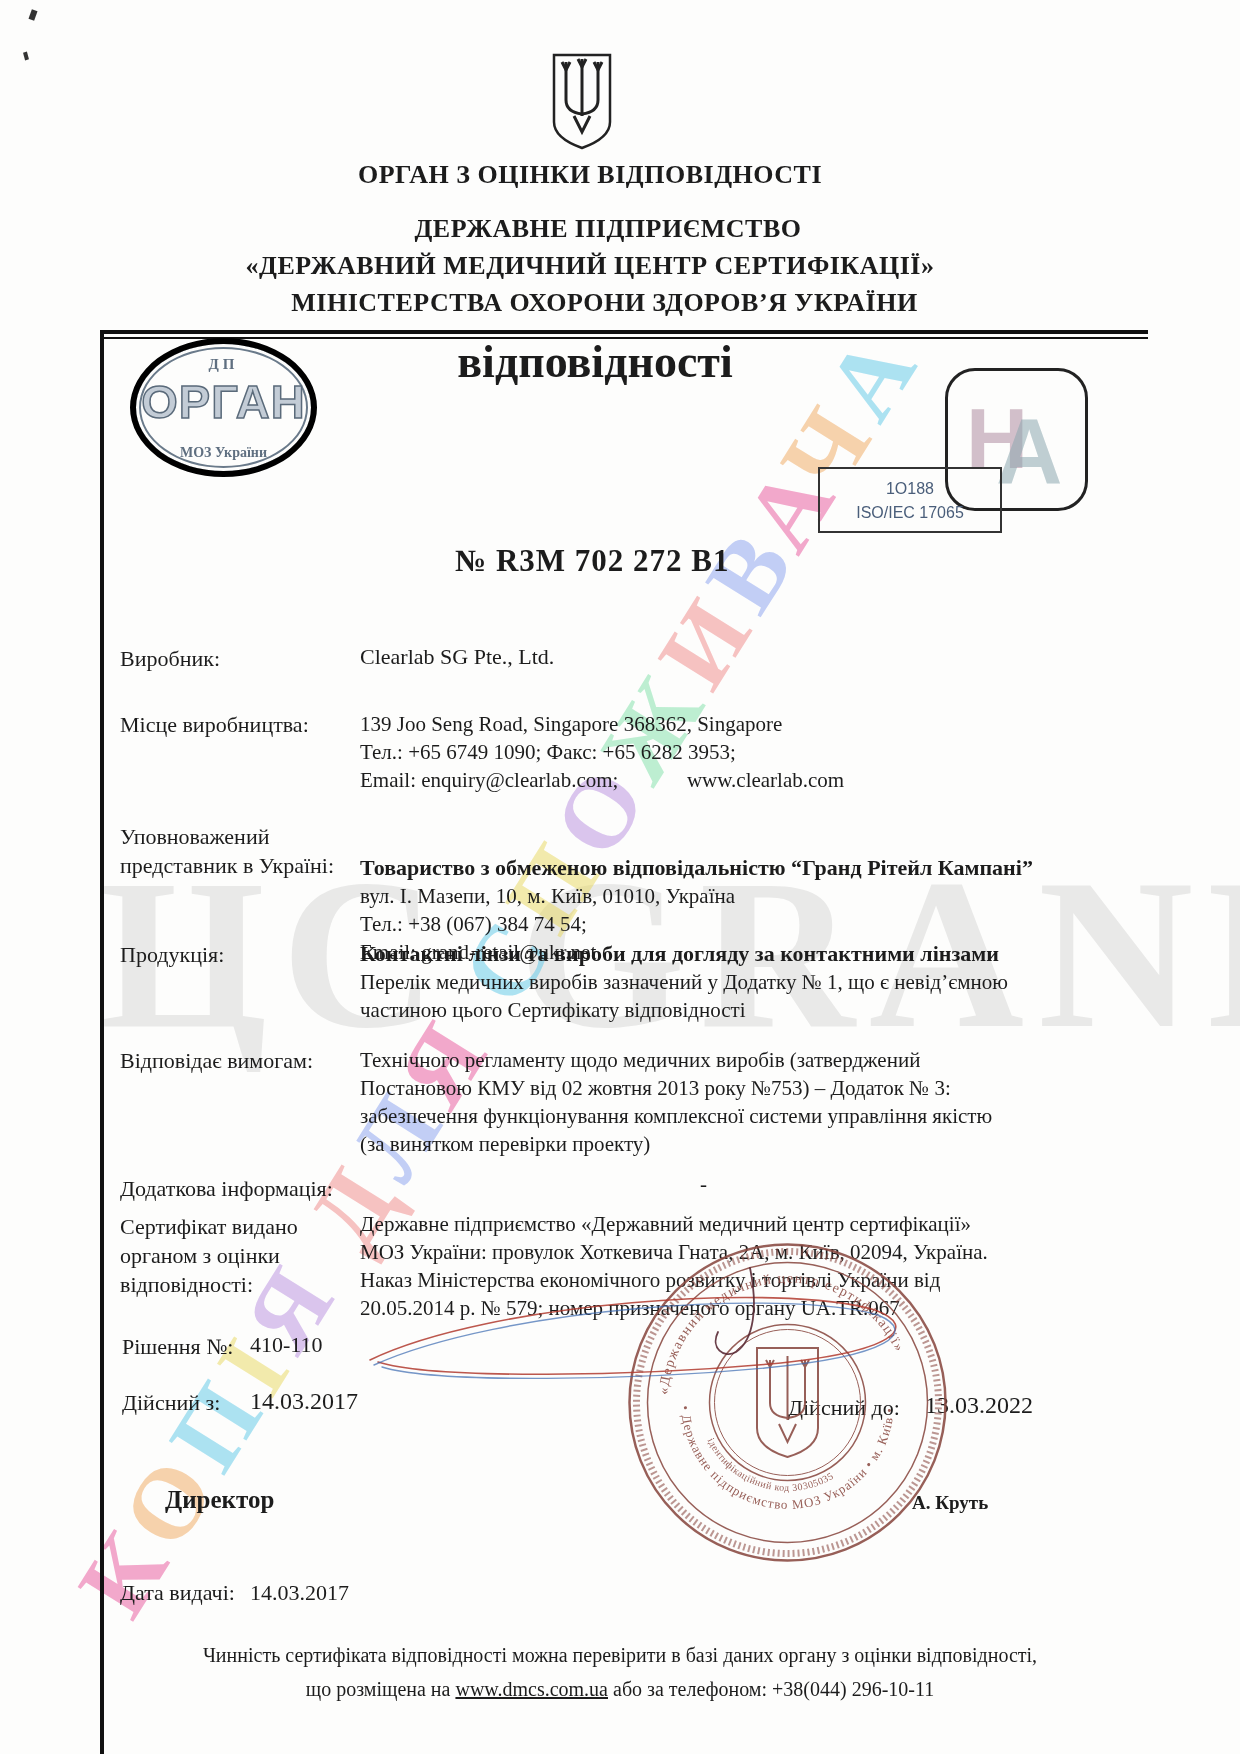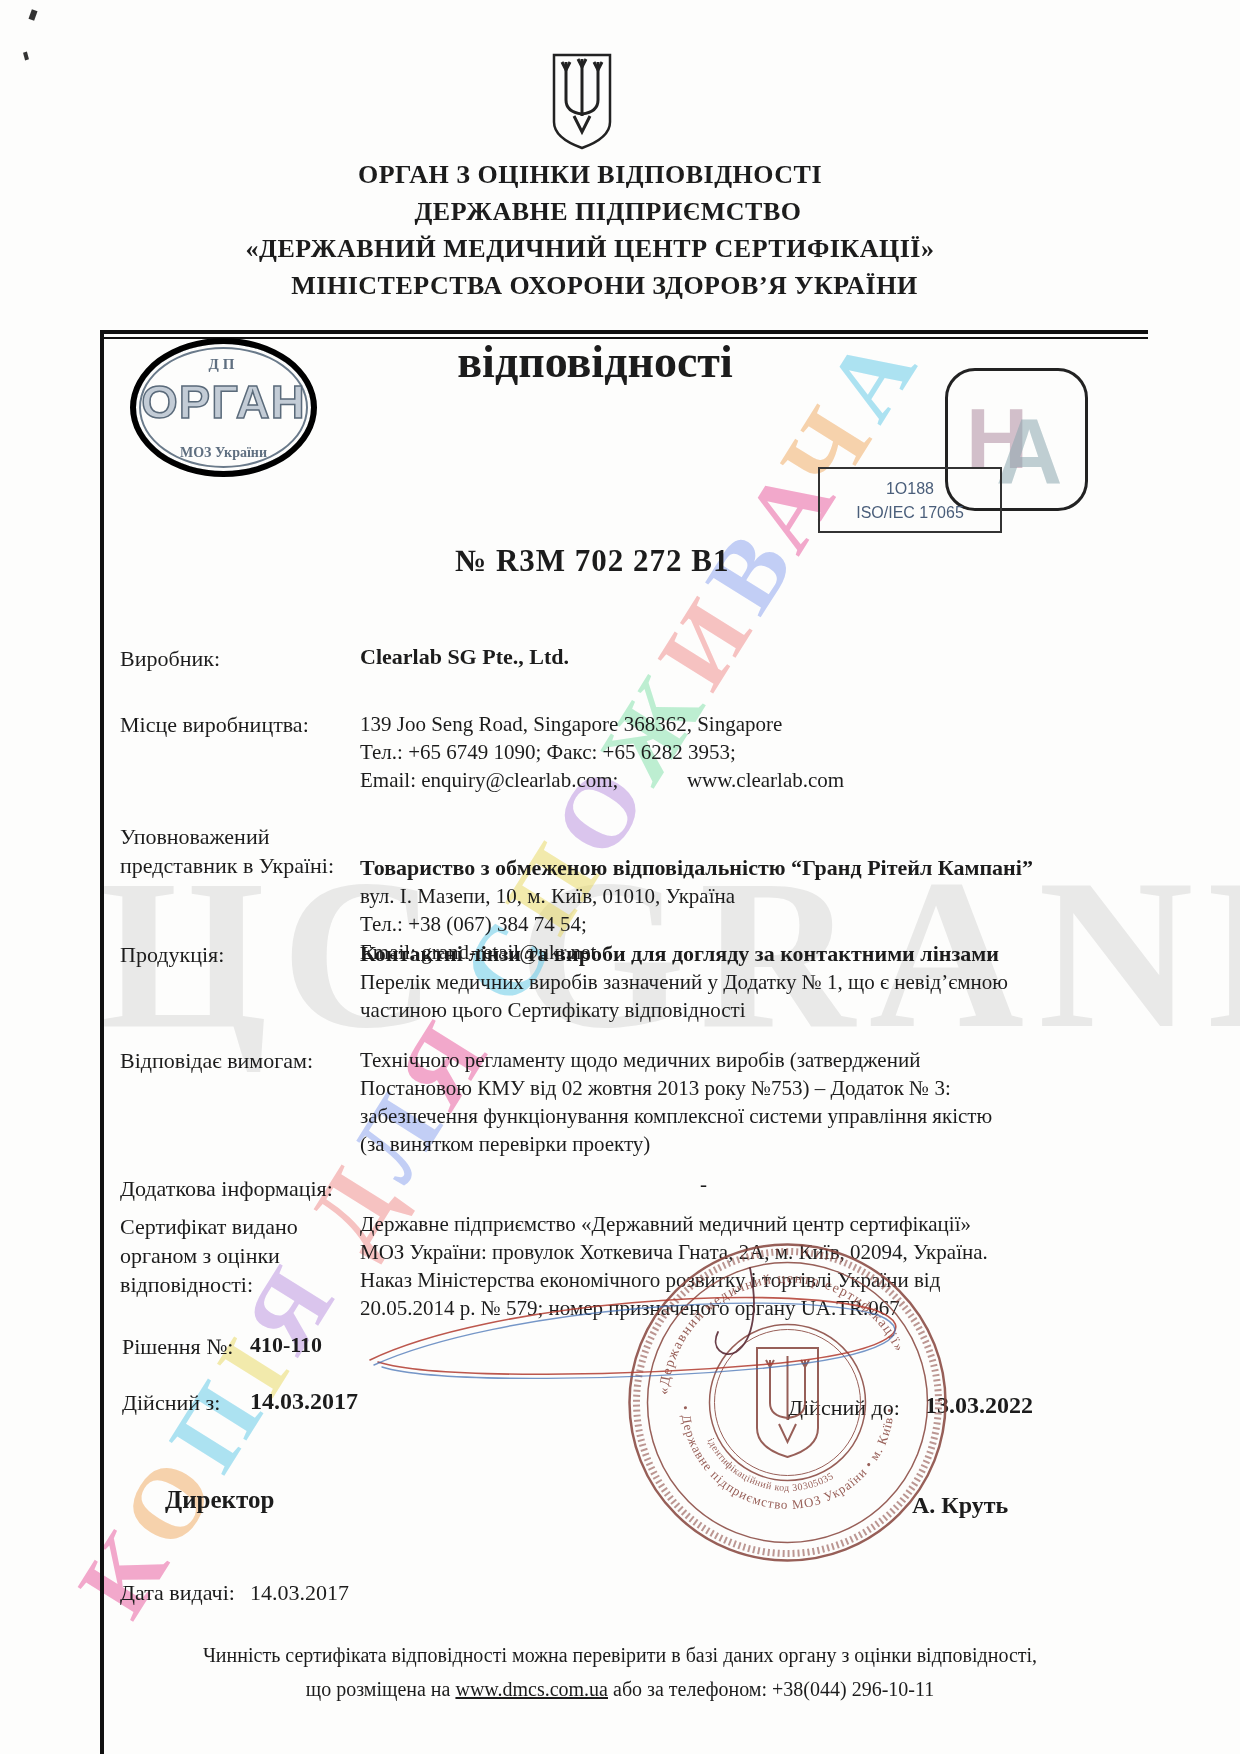--- a/index.html
+++ b/index.html
@@ -24,21 +24,21 @@
   
   .cert-title{font-size:46px;font-weight:bold;line-height:52px;}
   
   .naau{position:absolute;left:945px;top:368px;width:137px;height:137px;border:3px solid #222;border-radius:30px;overflow:hidden;}
   .naau span{position:absolute;font-family:"Liberation Sans",sans-serif;font-weight:bold;opacity:.55;}
   .isobox{position:absolute;left:818px;top:467px;width:184px;height:66px;border:2px solid #333;
           font-family:"Liberation Sans",sans-serif;color:#4a5e7a;text-align:center;font-size:16px;line-height:24px;padding-top:8px;box-sizing:border-box;}
   
   .lbl{font-size:22px;white-space:nowrap;}
   .val{font-size:21px;line-height:28px;white-space:nowrap;}
-  .val-b{font-size:22px;font-weight:bold;white-space:nowrap;}
+  .val-b{font-size:22px;font-weight:normal;white-space:nowrap;}
   
   .wm-gray{position:absolute;left:100px;top:830px;width:1140px;font-size:215px;font-weight:bold;
            color:rgba(90,90,90,0.12);letter-spacing:14px;white-space:nowrap;z-index:1;}
   .wm-diag{position:absolute;left:55px;top:1575px;width:1750px;transform-origin:0 0;transform:rotate(-58deg);
            font-size:100px;font-weight:bold;letter-spacing:12px;white-space:nowrap;z-index:1;opacity:.5;}
   .content{position:relative;z-index:3;}
   .stampwrap{position:absolute;left:615px;top:1230px;z-index:5;opacity:.88;}
   .sigwrap{position:absolute;left:350px;top:1252px;z-index:6;}
   .footer-line{font-size:20px;}
   .speck{position:absolute;background:#333;}
@@ -66,21 +66,21 @@
         <path d="M32,7 V64"></path>
         <path d="M12,10 l4,8 l4,-8"></path>
         <path d="M44,10 l4,8 l4,-8"></path>
         <path d="M28,7 l4,8 l4,-8"></path>
         <path d="M24,64 L32,80 L40,64"></path>
       </g>
     </svg>
 
     <div class="abs ctr" style="left:0;top:160px;width:1180px;">
       <div class="hline">ОРГАН З ОЦІНКИ ВІДПОВІДНОСТІ</div>
-      <div class="hline" style="margin-top:7px;padding-left:36px;">ДЕРЖАВНЕ ПІДПРИЄМСТВО</div>
+      <div class="hline" style="margin-top:24px;padding-left:36px;">ДЕРЖАВНЕ ПІДПРИЄМСТВО</div>
       <div class="hline" style="margin-top:7px;">«ДЕРЖАВНИЙ МЕДИЧНИЙ ЦЕНТР СЕРТИФІКАЦІЇ»</div>
       <div class="hline" style="margin-top:7px;margin-left:29px;">МІНІСТЕРСТВА ОХОРОНИ ЗДОРОВ’Я УКРАЇНИ</div>
     </div>
 
     <div class="rule-thick" style="top:330px;"></div>
     <div class="rule-thin" style="top:337px;"></div>
     <div class="vrule"></div>
 
     <div class="dmcs">
       <div class="dp">ДП</div>
@@ -161,21 +161,21 @@
 
     <div class="abs lbl" style="left:122px;top:1334px;">Рішення №:</div>
     <div class="abs val-b" style="left:250px;top:1332px;">410-110</div>
 
     <div class="abs lbl" style="left:122px;top:1390px;">Дійсний з:</div>
     <div class="abs val-b" style="left:250px;top:1388px;font-size:24px;">14.03.2017</div>
     <div class="abs lbl" style="left:788px;top:1395px;">Дійсний до:</div>
     <div class="abs val-b" style="left:925px;top:1392px;font-size:24px;">13.03.2022</div>
 
     <div class="abs b" style="left:165px;top:1486px;font-size:25px;">Директор</div>
-    <div class="abs b" style="left:912px;top:1492px;font-size:24px;">А. Круть</div>
+    <div class="abs b" style="left:912px;top:1492px;font-size:19px;">А. Круть</div>
 
     <div class="abs lbl" style="left:120px;top:1580px;">Дата видачі:</div>
     <div class="abs val" style="left:250px;top:1579px;font-size:22px;">14.03.2017</div>
 
     <div class="abs ctr footer-line" style="left:60px;top:1644px;width:1120px;">Чинність сертифіката відповідності можна перевірити в базі даних органу з оцінки відповідності,</div>
     <div class="abs ctr footer-line" style="left:60px;top:1678px;width:1120px;">
       <span>що розміщена на </span><u>www.dmcs.com.ua</u><span> або за телефоном: +38(044) 296-10-11</span>
     </div>
   </div>
 

